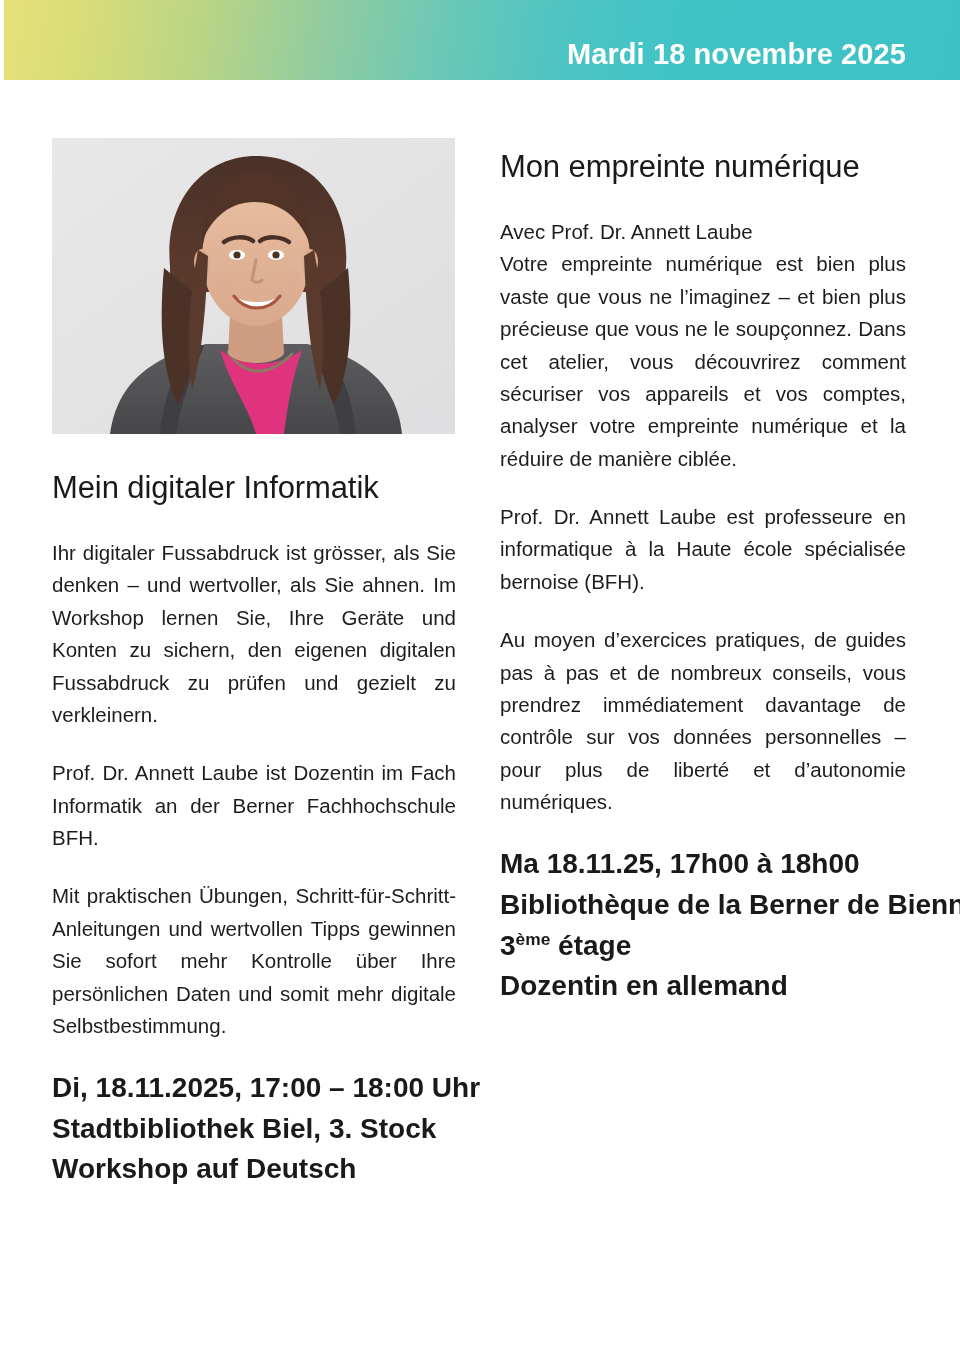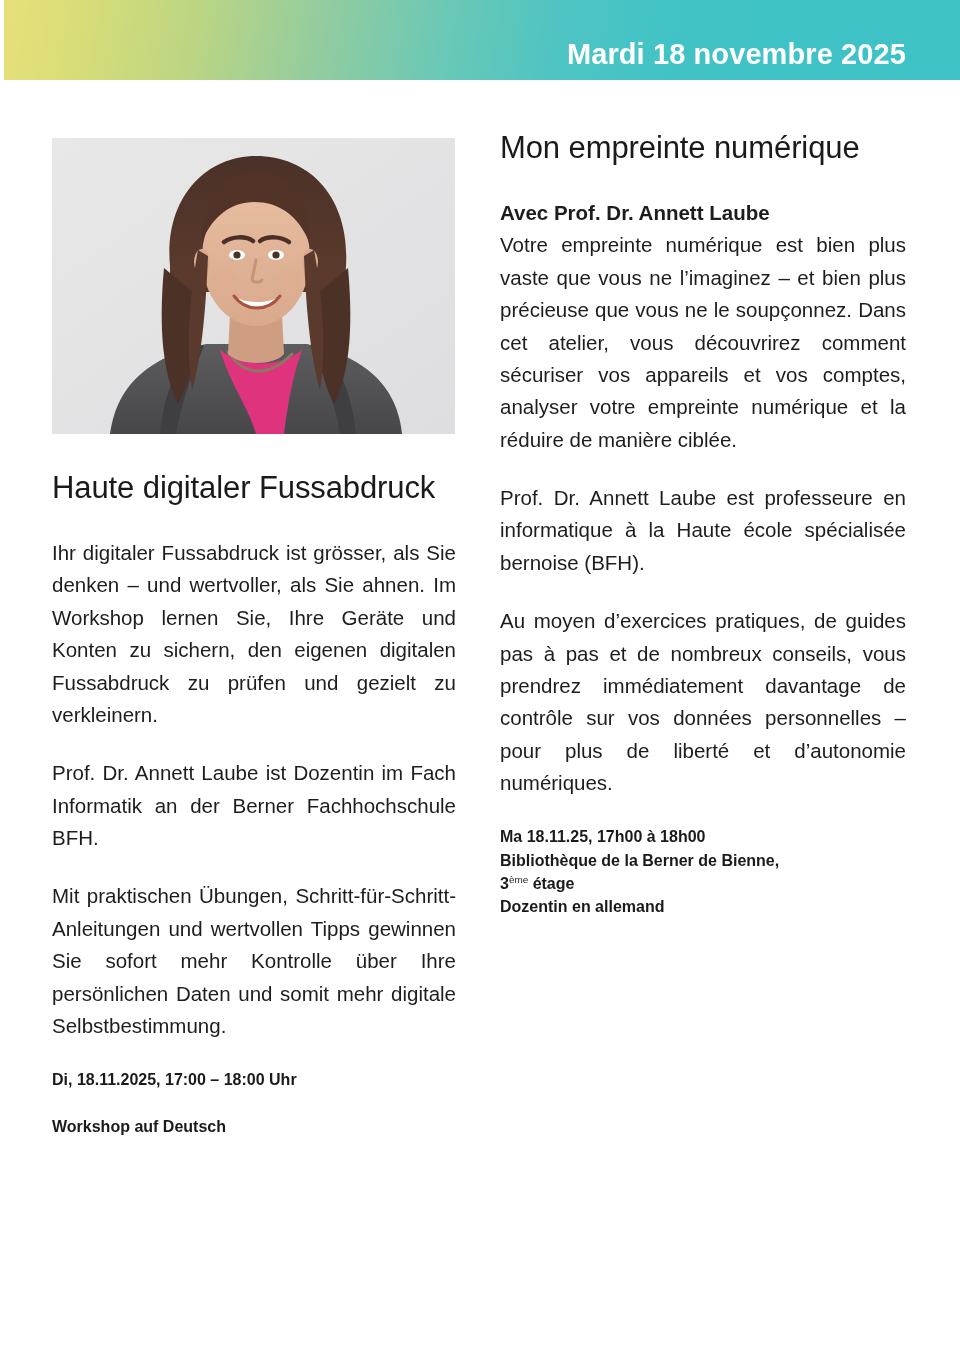--- a/index.html
+++ b/index.html
@@ -77,51 +77,51 @@
 
   
   h2.title {
     font-size: 31px;
     font-weight: 500;
     line-height: 1.26;
     letter-spacing: -0.1px;
     margin: 0 0 30px 0;
     color: #1a1a1a;
   }
-  .col-right h2.title { margin-top: 36px; }
+  .col-right h2.title { margin-top: 55px; }
 
   p.body {
     font-size: 20.5px;
     line-height: 1.58;
     margin: 0 0 26px 0;
     text-align: justify;
     color: #1d1d1d;
     hyphens: manual;
   }
   p.body:last-child { margin-bottom: 0; }
 
   .lead-name {
-    font-weight: 700;
+    font-weight: 400;
     display: block;
     text-align: left;
   }
 
   p.footer-block {
-    font-size: 16px;
+    font-size: 28px;
     line-height: 1.45;
     font-weight: 700;
     margin: 0;
     text-align: left;
     color: #1a1a1a;
   }
   .sup {
     font-size: 0.62em;
     vertical-align: super;
     line-height: 0;
-    font-weight: 400;
+    font-weight: 700;
   }
   .nowrap { white-space: nowrap; }
 </style>
 </head>
 <body>
 
 <div class="header-band">
   <div class="header-date">Mardi 18 novembre 2025</div>
 </div>
 
@@ -189,33 +189,33 @@
         <path d="M182 158 C194 174 216 174 228 158" fill="none" stroke="#a8543f" stroke-width="3" stroke-linecap="round"></path>
 
         <ellipse cx="172" cy="140" rx="11" ry="7" fill="#dfa98c" opacity="0.5"></ellipse>
         <ellipse cx="238" cy="140" rx="11" ry="7" fill="#dfa98c" opacity="0.5"></ellipse>
 
         <path d="M146 112 C136 166 134 214 140 252 C150 218 154 168 156 118 Z" fill="#5a3a2c"></path>
         <path d="M262 112 C272 166 274 214 268 252 C258 218 254 168 252 118 Z" fill="#5a3a2c"></path>
       </svg>
     </div>
 
-    <h2 class="title">Haute digitaler Fussabdruck</h2>
+    <h2 class="title">Mein digitaler Informatik</h2>
 
     <p class="body">
       <span>Ihr digitaler Fussabdruck ist grösser, als Sie denken – und wertvoller, als Sie ahnen. Im Workshop lernen Sie, Ihre Geräte und Konten zu sichern, den eigenen digitalen Fussabdruck zu prüfen und gezielt zu verkleinern.</span>
     </p>
 
     <p class="body">Prof. Dr. Annett Laube ist Dozentin im Fach Informatik an der Berner Fachhochschule BFH.</p>
 
     <p class="body">Mit praktischen Übungen, Schritt-für-Schritt-Anleitungen und wertvollen Tipps gewinnen Sie sofort mehr Kontrolle über Ihre persönlichen Daten und somit mehr digitale Selbstbestimmung.</p>
 
     <p class="footer-block">
       <span class="nowrap">Di, 18.11.2025, 17:00 – 18:00 Uhr</span><br>
-      <br>
+      <span class="nowrap">Stadtbibliothek Biel, 3. Stock</span><br>
       <span class="nowrap">Workshop auf Deutsch</span>
     </p>
   </div>
 
   <div class="col col-right">
 
     <h2 class="title">Mon empreinte numérique</h2>
 
     <p class="body">
       <span class="lead-name">Avec Prof. Dr. Annett Laube</span><span>Votre empreinte numérique est bien plus vaste que vous ne l’imaginez – et bien plus précieuse que vous ne le soupçonnez. Dans cet atelier, vous découvrirez comment sécuriser vos appareils et vos comptes, analyser votre empreinte numérique et la réduire de manière ciblée.</span>

